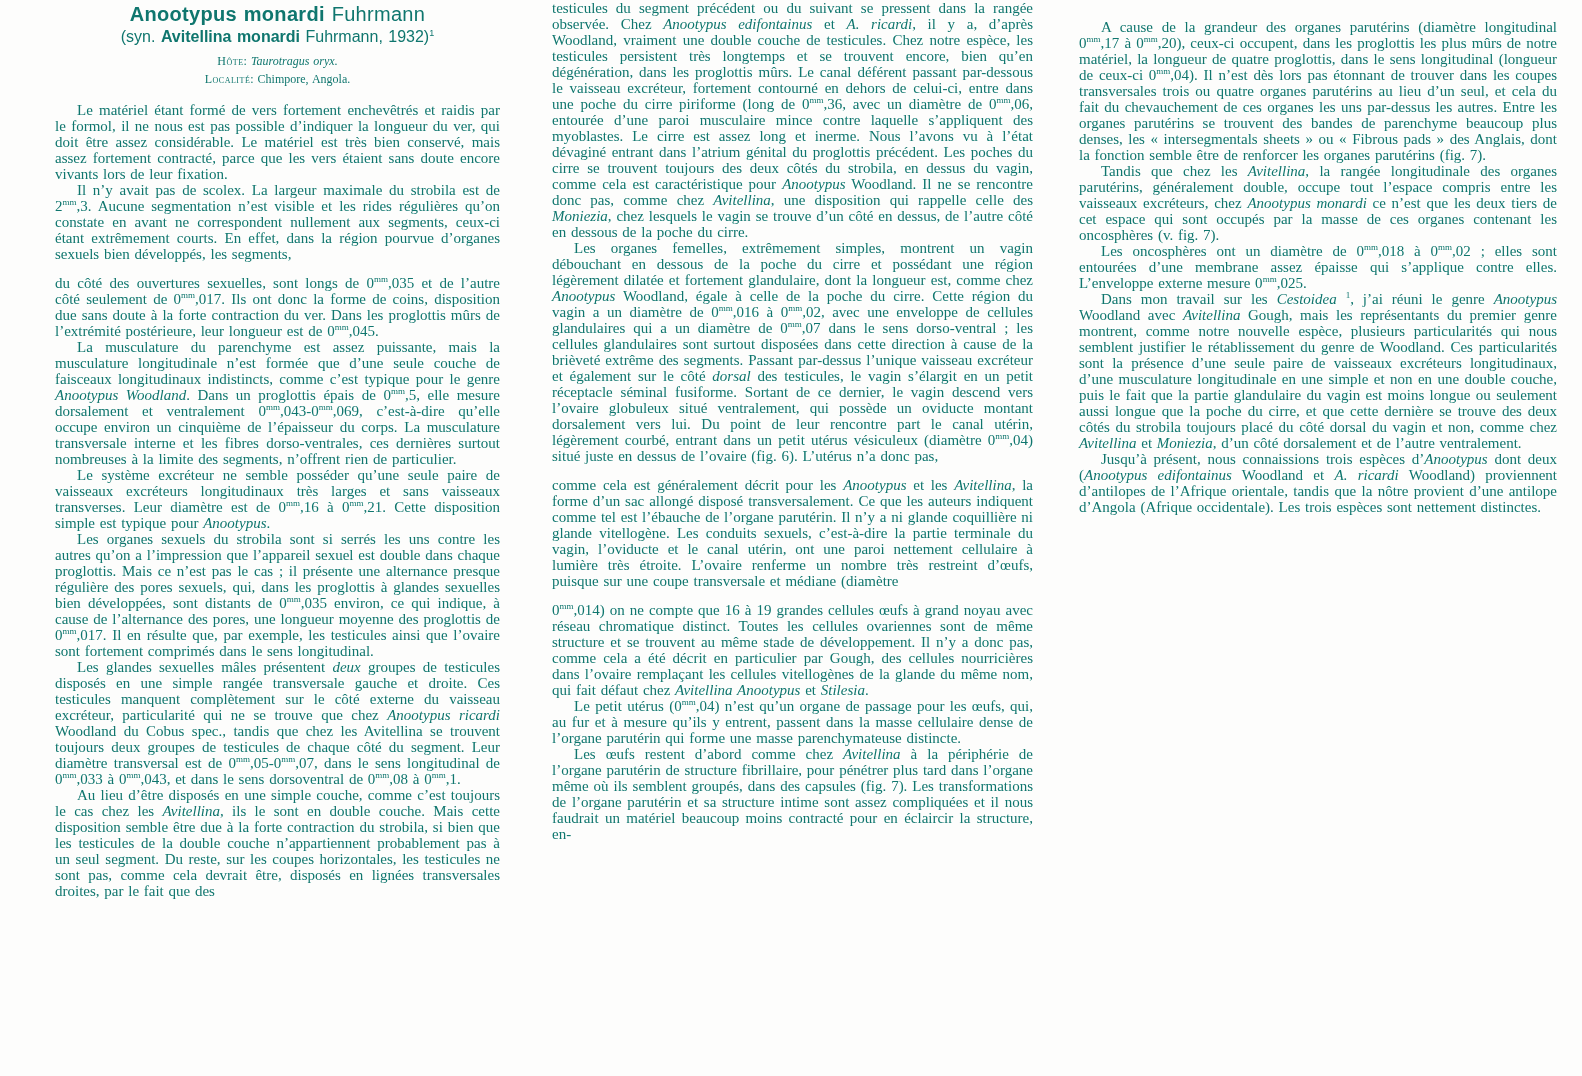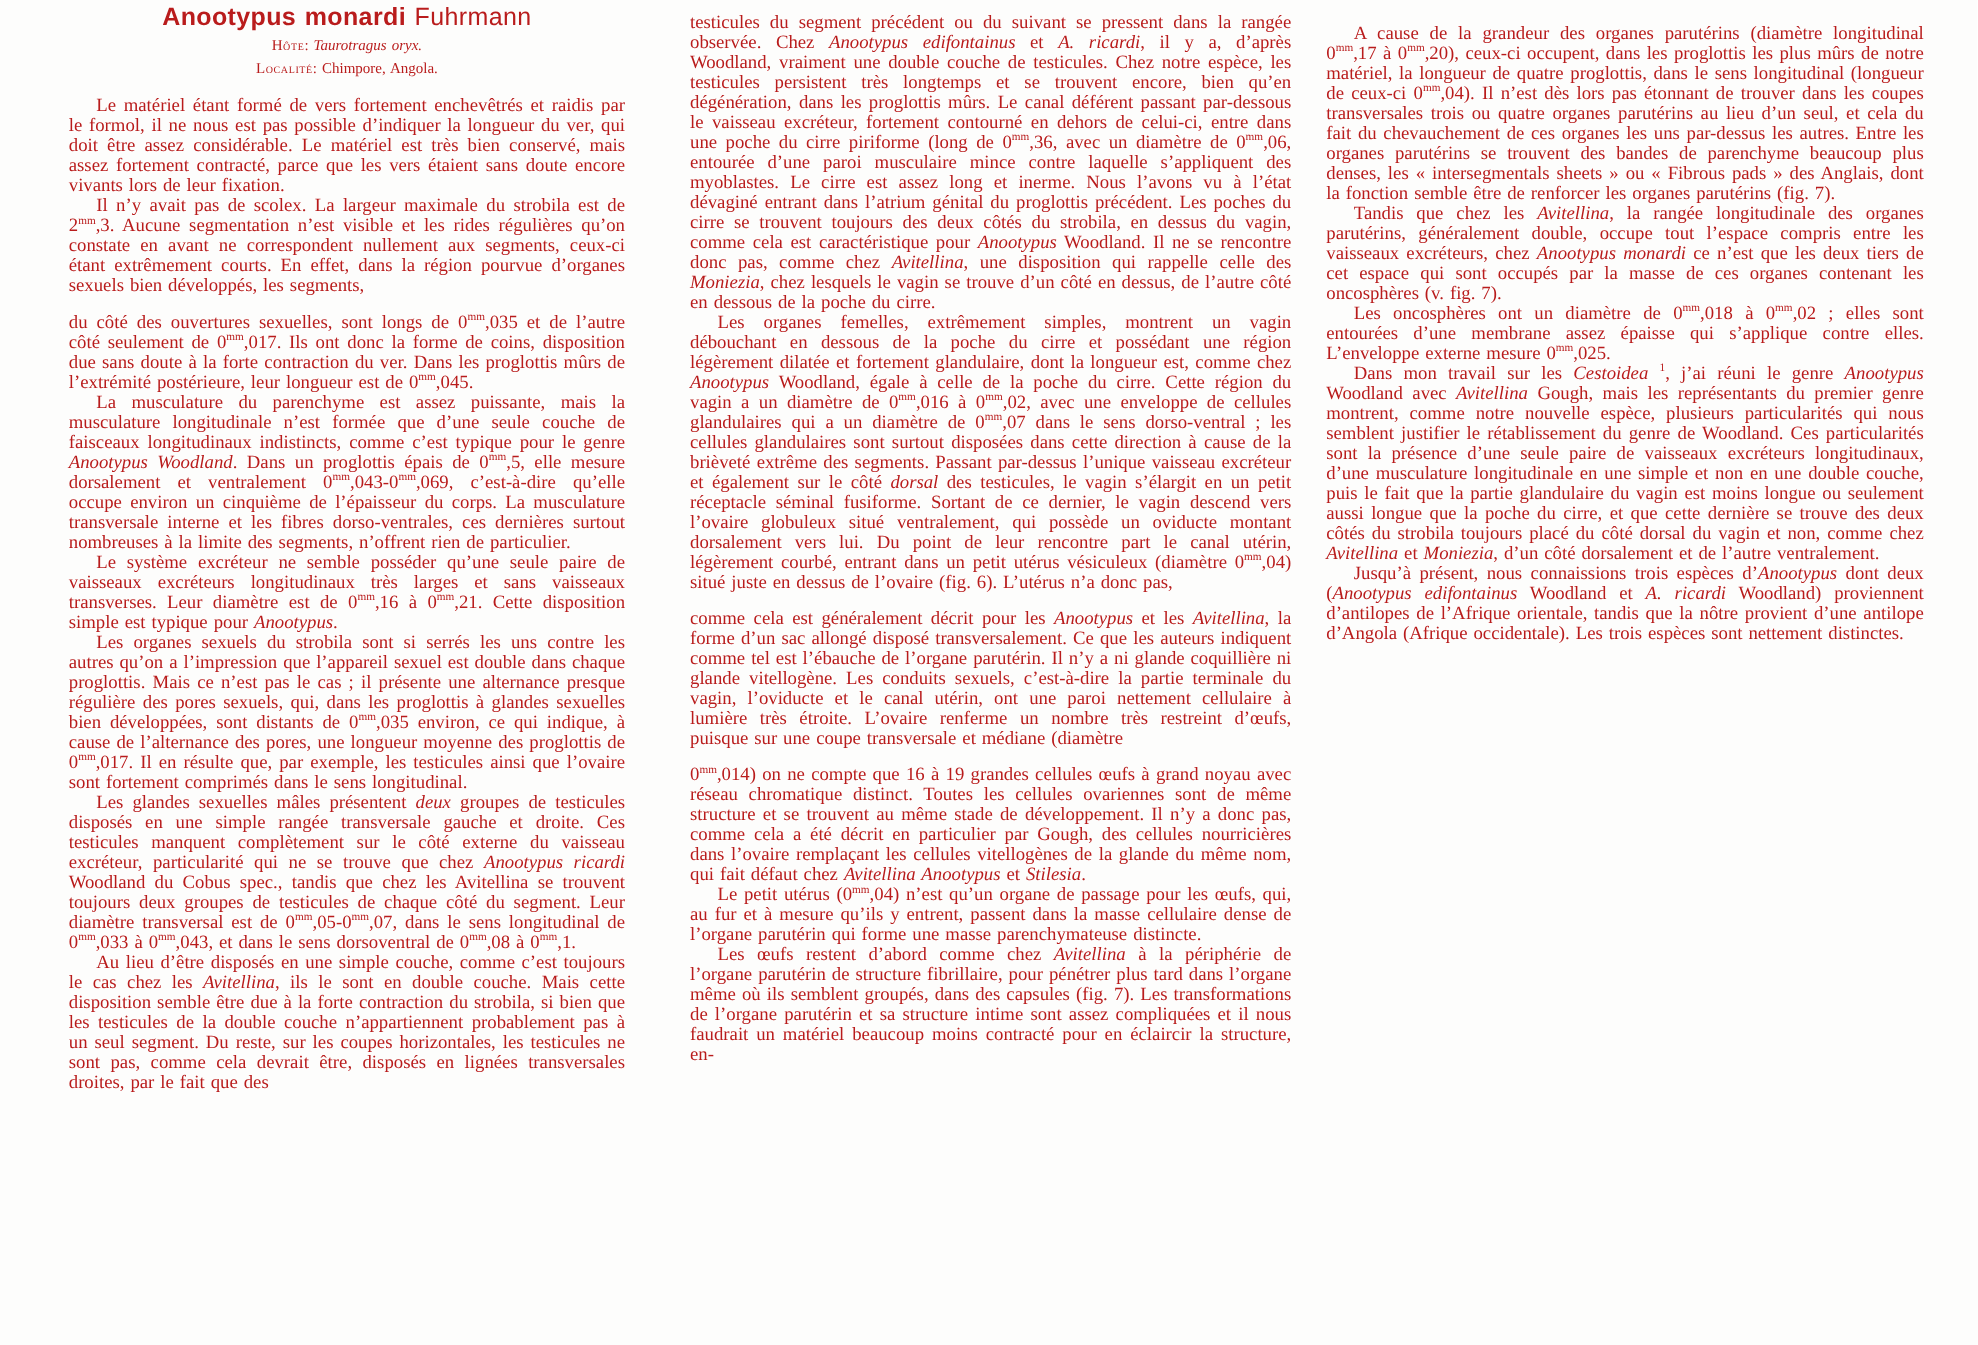--- a/index.html
+++ b/index.html
@@ -1,40 +1,40 @@
 <!DOCTYPE html>
 <html lang="fr"><head>
 <meta charset="utf-8">
 <style>
   html, body { margin: 0; padding: 0; background: #ffffff; }
   .page {
     position: relative;
     width: 1582px;
     height: 1076px;
     background: #fdfdfc;
-    color: #b91c1c;
+    color: #0f766e;
     font-family: "Liberation Serif", serif;
     overflow: hidden;
   }
   .columns {
     display: flex;
     box-sizing: border-box;
     width: 100%;
     height: 100%;
     padding: 0 25px 0 55px;
   }
   .col {
     text-align: justify;
     font-size: 15px;
     line-height: 16px;
     word-spacing: 1px;
     hyphens: none;
   }
   .col-left  { width: 445px; margin-right: 52px; }
-  .col-mid   { width: 481px; margin-right: 28px; padding-top: 10px; }
+  .col-mid   { width: 481px; margin-right: 46px; }
   .col-right { width: 478px; padding-top: 19px; }
 
   .para { margin: 0; }
   .para.indent { text-indent: 22px; }
   .para.gap { margin-top: 13px; }
   sup { font-size: 9px; line-height: 0; vertical-align: super; }
 
   
   .head { text-align: center; font-family: "Liberation Sans", sans-serif; }
   .head-title {
@@ -56,20 +56,21 @@
 </style>
 </head>
 <body>
 
 <div class="page">
   <div class="columns">
 
     <div class="col col-left">
       <header class="head">
         <h1 class="head-title"><span class="tb">Anootypus monardi</span><span> Fuhrmann</span></h1>
+        <div class="head-sub"><span>(syn. </span><span class="tb">Avitellina monardi</span><span> Fuhrmann, 1932)</span><sup>1</sup></div>
         <div class="head-meta"><span class="sc">Hôte</span><span>: </span><i>Taurotragus oryx.</i></div>
         <div class="head-meta"><span class="sc">Localité</span><span>: </span><span>Chimpore, Angola.</span></div>
         <div class="head-spacer"></div>
       </header>
       <div>
           <p class="para indent">Le matériel étant formé de vers fortement enchevêtrés et raidis par le formol, il ne nous est pas possible d’indiquer la longueur du ver, qui doit être assez considérable. Le matériel est très bien conservé, mais assez fortement contracté, parce que les vers étaient sans doute encore vivants lors de leur fixation.</p>
           <p class="para indent">Il n’y avait pas de scolex. La largeur maximale du strobila est de 2<sup>mm</sup>,3. Aucune segmentation n’est visible et les rides régulières qu’on constate en avant ne correspondent nullement aux segments, ceux-ci étant extrêmement courts. En effet, dans la région pourvue d’organes sexuels bien développés, les segments,</p>
           <p class="para gap">du côté des ouvertures sexuelles, sont longs de 0<sup>mm</sup>,035 et de l’autre côté seulement de 0<sup>mm</sup>,017. Ils ont donc la forme de coins, disposition due sans doute à la forte contraction du ver. Dans les proglottis mûrs de l’extrémité postérieure, leur longueur est de 0<sup>mm</sup>,045.</p>
           <p class="para indent">La musculature du parenchyme est assez puissante, mais la musculature longitudinale n’est formée que d’une seule couche de faisceaux longitudinaux indistincts, comme c’est typique pour le genre <i>Anootypus Woodland</i>. Dans un proglottis épais de 0<sup>mm</sup>,5, elle mesure dorsalement et ventralement 0<sup>mm</sup>,043-0<sup>mm</sup>,069, c’est-à-dire qu’elle occupe environ un cinquième de l’épaisseur du corps. La musculature transversale interne et les fibres dorso-ventrales, ces dernières surtout nombreuses à la limite des segments, n’offrent rien de particulier.</p>
           <p class="para indent">Le système excréteur ne semble posséder qu’une seule paire de vaisseaux excréteurs longitudinaux très larges et sans vaisseaux transverses. Leur diamètre est de 0<sup>mm</sup>,16 à 0<sup>mm</sup>,21. Cette disposition simple est typique pour <i>Anootypus</i>.</p>

